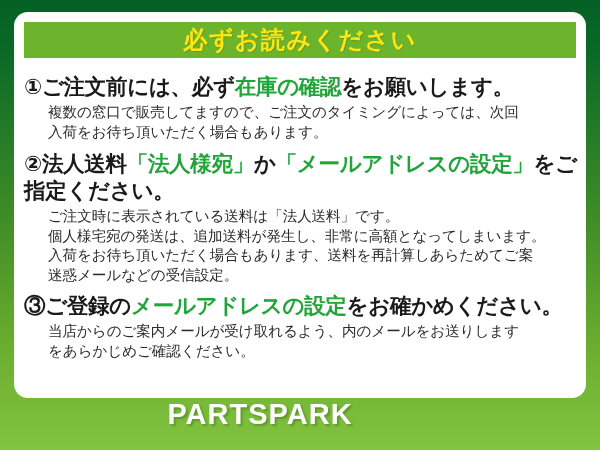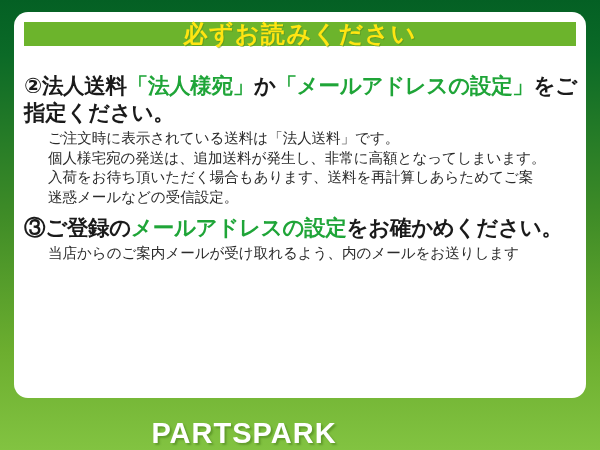--- a/index.html
+++ b/index.html
@@ -34,21 +34,21 @@
     padding: 0;
     overflow: hidden;
   }
 
   
   #title-bar {
     position: absolute;
     left: 10px;
     top: 10px;
     width: 552px;
-    height: 24px;
+    height: 36px;
     background: #6cb42c;
     display: flex;
     align-items: center;
     justify-content: center;
   }
   #title-text {
     color: #ffe512;
     font-size: 24px;
     font-weight: bold;
     letter-spacing: 1.5px;
@@ -91,26 +91,26 @@
     font-size: 14.6px;
     line-height: 19.5px;
     letter-spacing: -0.1px;
     padding-left: 24px;
     padding-top: 2px;
   }
   .body div { white-space: nowrap; }
 
   #footer {
     position: absolute;
-    left: 0;
+    left: 16px;
     top: 398px;
     width: 488px;
     height: 52px;
     display: flex;
-    align-items: flex-end;
+    align-items: flex-start;
     justify-content: center;
   }
   #footer-text {
     color: #ffffff;
     font-size: 29px;
     font-weight: bold;
     letter-spacing: 1px;
     text-shadow: 2px 2px 2px rgba(60,110,20,0.45);
   }
 </style>
@@ -120,39 +120,49 @@
 <div id="banner">
 
   <div id="panel">
 
     <div id="title-bar">
       <div id="title-text">必ずお読みください</div>
     </div>
 
     <div id="content">
 
+      <div class="section sec1">
+        <div class="headline">
+          <span>①</span><span>ご注文前には、必ず</span><span class="hl-green">在庫の確認</span><span>をお願いします。</span>
+        </div>
+        <div class="body">
+          <div>複数の窓口で販売してますので、ご注文のタイミングによっては、次回</div>
+          <div>入荷をお待ち頂いただく場合もあります。</div>
+        </div>
+      </div>
 
       <div class="section sec2">
         <div class="headline wrap2">
           <span>②</span><span>法人送料</span><span class="hl-green">「法人様宛」</span><span>か</span><span class="hl-green">「メールアドレスの設定」</span><span>をご指定ください。</span>
         </div>
         <div class="body">
           <div>ご注文時に表示されている送料は「法人送料」です。</div>
           <div>個人様宅宛の発送は、追加送料が発生し、非常に高額となってしまいます。</div>
           <div>入荷をお待ち頂いただく場合もあります、送料を再計算しあらためてご案</div>
           <div>迷惑メールなどの受信設定。</div>
         </div>
       </div>
 
       <div class="section sec3">
         <div class="headline">
           <span>③</span><span>ご登録の</span><span class="hl-green">メールアドレスの設定</span><span>をお確かめください。</span>
         </div>
         <div class="body">
           <div>当店からのご案内メールが受け取れるよう、内のメールをお送りします</div>
+          <div>をあらかじめご確認ください。</div>
         </div>
       </div>
 
     </div>
   </div>
 
   <div id="footer">
     <div id="footer-text">PARTSPARK</div>
   </div>
 

